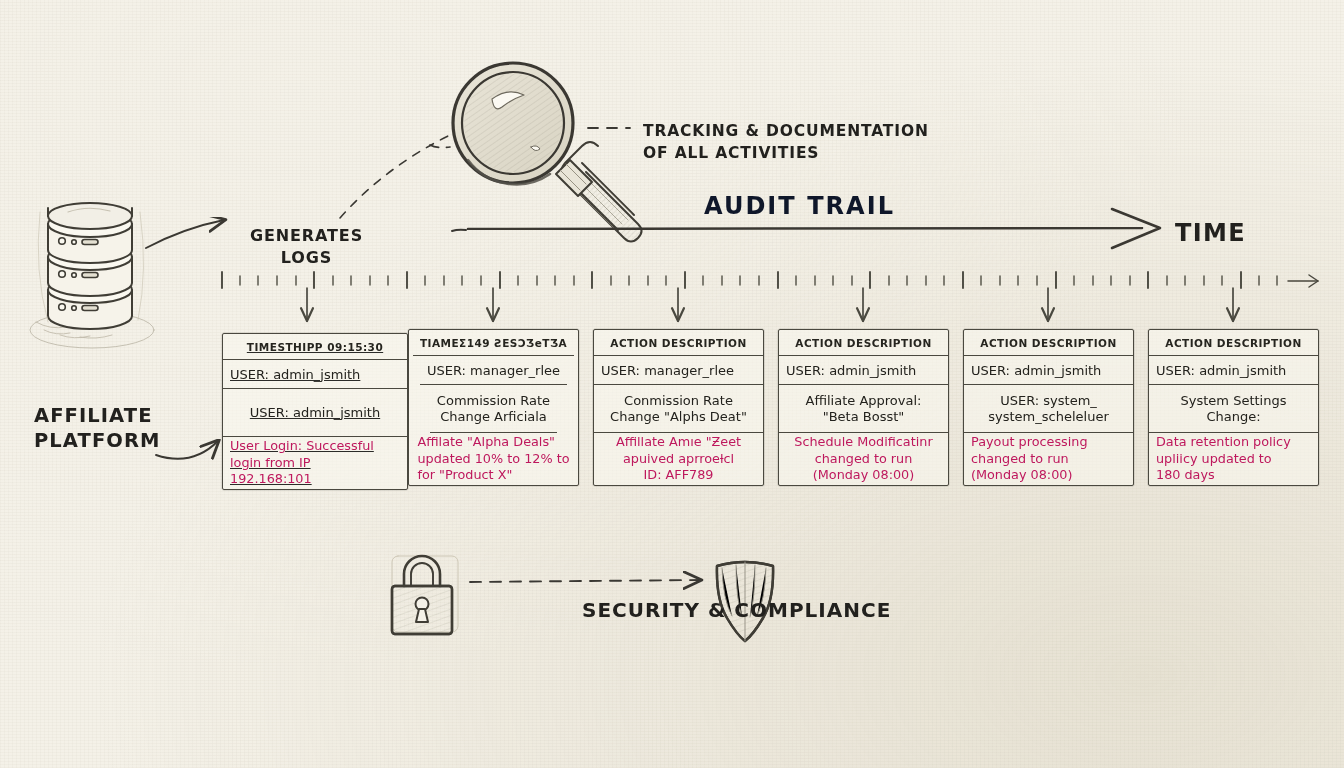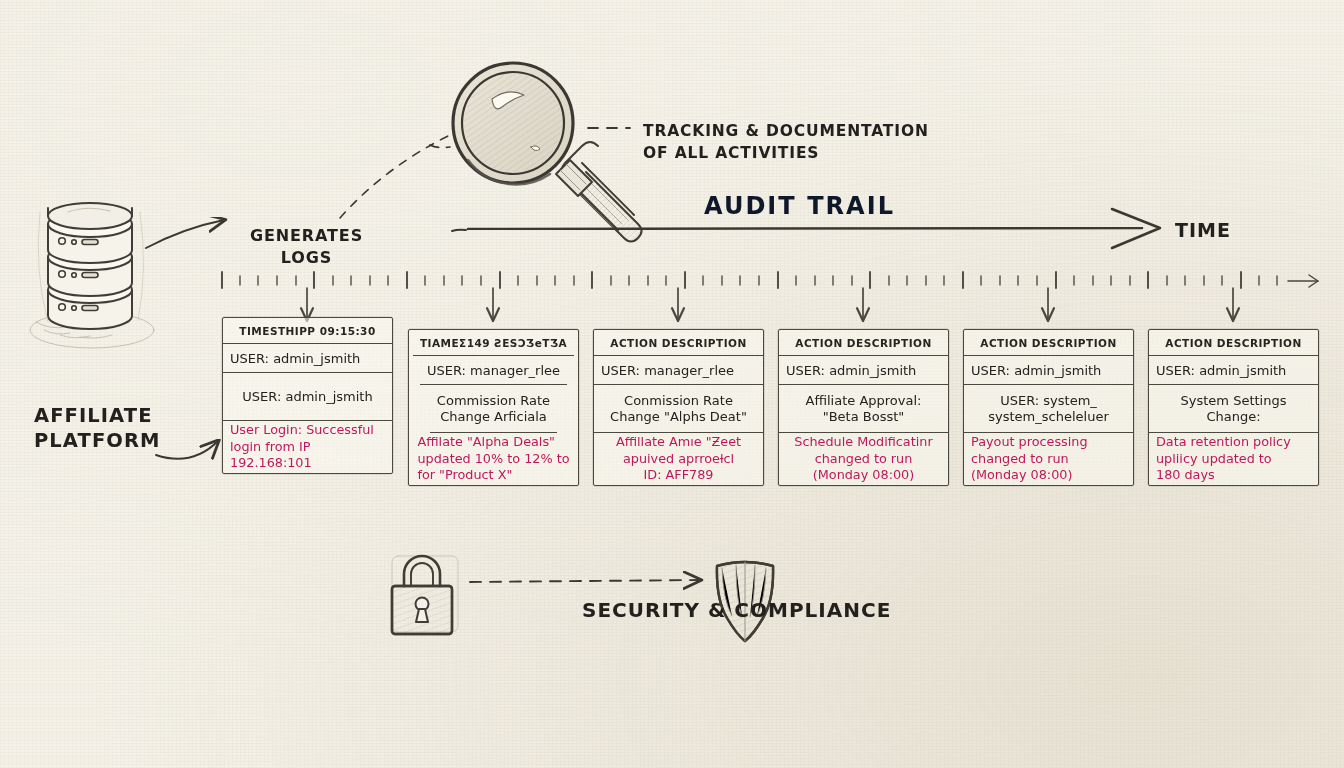--- a/index.html
+++ b/index.html
@@ -28,21 +28,21 @@
   
   .hand-cap{
     font-family:"DejaVu Sans","Liberation Sans",sans-serif;
     font-weight:700;letter-spacing:.055em;
     color:#22211e;
   }
   .title-audit{
     position:absolute;font-size:24px;font-weight:700;letter-spacing:.085em;
     color:#0f172a;white-space:nowrap;
   }
-  .lbl-time{position:absolute;font-size:19px;}
+  .lbl-time{position:absolute;font-size:24px;}
   .lbl-tracking{position:absolute;font-size:15.5px;line-height:1.42;white-space:pre-line;}
   .lbl-generates{position:absolute;font-size:16px;line-height:1.35;white-space:pre-line;text-align:center;}
   .lbl-platform{position:absolute;font-size:19.5px;line-height:1.3;white-space:pre-line;}
   .lbl-security{position:absolute;font-size:20px;letter-spacing:.05em;white-space:nowrap;}
 
   
   .card{
     position:absolute;
     box-sizing:border-box;
     border:1.6px solid #4a483f;
@@ -316,21 +316,21 @@
 OF ALL ACTIVITIES</div>
 
   <div class="lbl-generates hand-cap" style="left:244px;top:213px;width:125px;margin-top:12px;">GENERATES
 LOGS</div>
 
   <div class="lbl-platform hand-cap" style="left:34px;top:403px;">AFFILIATE
 PLATFORM</div>
 
   <div class="lbl-security hand-cap" style="left:582px;top:598px;">SECURITY &amp; COMPLIANCE</div>
 
-  <div class="card" style="left:222px;top:317px;width:171px;height:157px;">
+  <div class="card" style="left:222px;top:333px;width:186px;height:157px;text-decoration:underline;">
     <div class="row row-head">TIMESTHIPP 09:15:30</div>
     <div class="row row-user">USER: admin_jsmith</div>
     <div class="row row-action">USER: admin_jsmith</div>
     <div class="row row-desc">User Login: Successful
 login from IP
 192.168:101</div>
   </div>
 
   <div class="card" style="left:408px;top:329px;width:171px;height:157px;align-items:center;">
     <div class="row row-head">TIAMEƩ149 ƧESƆƷeTƷA</div>

